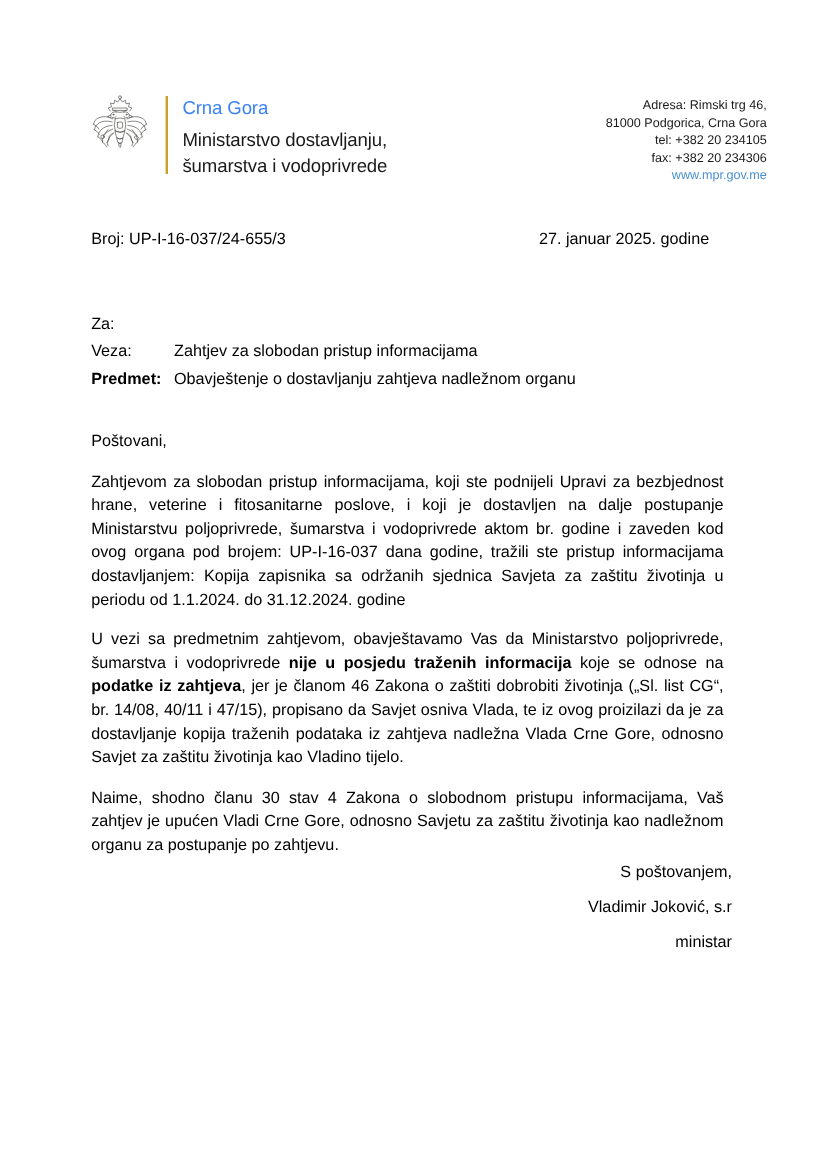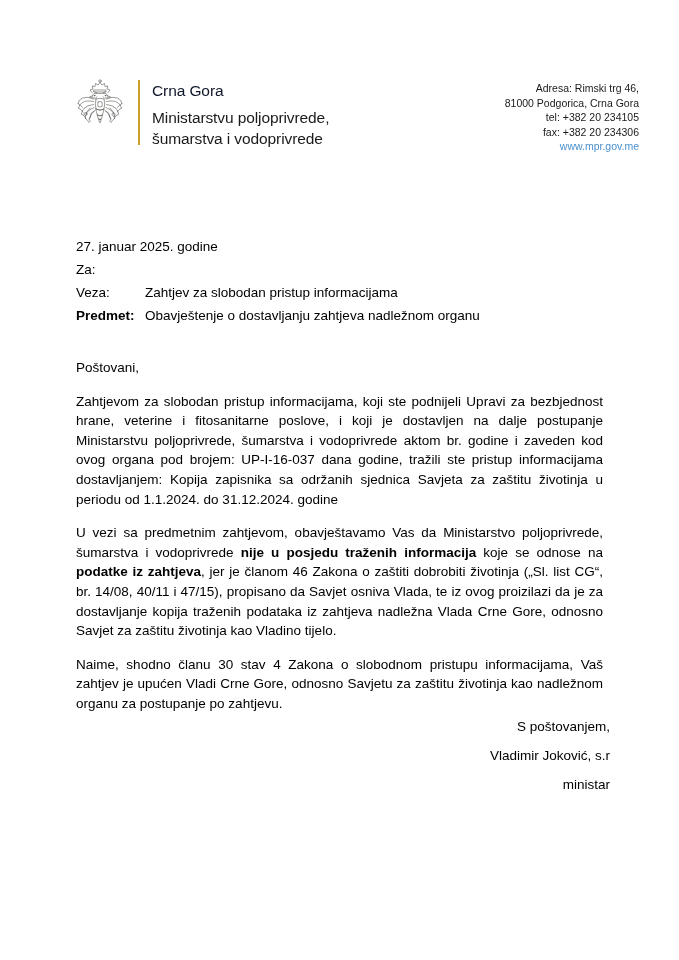--- a/index.html
+++ b/index.html
@@ -59,21 +59,21 @@
   .lh-names {
     display: flex;
     flex-direction: column;
     justify-content: center;
     padding-top: 2px;
   }
 
   .lh-country {
     font-size: 15.5px;
     line-height: 22px;
-    color: #0f172a;
+    color: #3b82f6;
     white-space: nowrap;
     letter-spacing: -0.1px;
   }
 
   .lh-ministry-line {
     font-size: 15.5px;
     line-height: 21px;
     color: #1a1a1a;
     white-space: nowrap;
     letter-spacing: -0.1px;
@@ -97,21 +97,21 @@
     position: absolute;
     left: 76px;
     right: 76px;
     top: 190px;
     display: flex;
     justify-content: space-between;
     font-size: 13.5px;
     line-height: 18px;
   }
   .refline .broj { white-space: nowrap; }
-  .refline .datum { white-space: nowrap; margin-right: 12px; margin-top: 48px; }
+  .refline .datum { white-space: nowrap; margin-right: 12px; }
 
   
   .addr {
     position: absolute;
     left: 76px;
     top: 258px;
     width: 540px;
     font-size: 13.5px;
     line-height: 23px;
   }
@@ -223,35 +223,36 @@
           <circle cx="27" cy="72" r="3"></circle>
           <path d="M76 60 l8 10"></path>
           <path d="M84 70 l3 4 l-4 3 l-3 -4 z"></path>
         </g>
       </svg>
 
       <div class="lh-divider"></div>
 
       <div class="lh-names">
         <div class="lh-country">Crna Gora</div>
-        <div class="lh-ministry-line lh-ministry-1">Ministarstvu poljoprivrede,</div>
+        <div class="lh-ministry-line lh-ministry-1">Ministarstvo dostavljanju,</div>
         <div class="lh-ministry-line">šumarstva i vodoprivrede</div>
       </div>
     </div>
 
     <div class="lh-right">
       <div>Adresa: Rimski trg 46,</div>
       <div>81000 Podgorica, Crna Gora</div>
       <div>tel: +382 20 234105</div>
       <div>fax: +382 20 234306</div>
       <div class="lh-url">www.mpr.gov.me</div>
     </div>
   </div>
 
   <div class="refline">
+    <div class="broj">Broj: UP-I-16-037/24-655/3</div>
     <div class="datum">27. januar 2025. godine</div>
   </div>
 
   <div class="addr">
     <div class="addr-row">
       <div class="addr-label">Za:</div>
     </div>
     <div class="addr-row">
       <div class="addr-label">Veza:</div>
       <div class="addr-value">Zahtjev za slobodan pristup informacijama</div>

